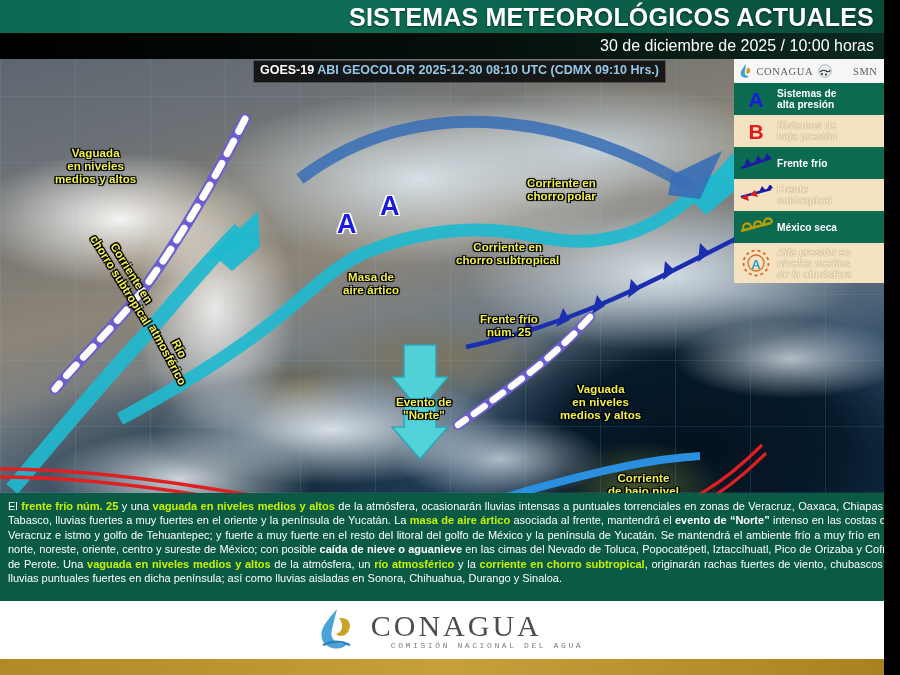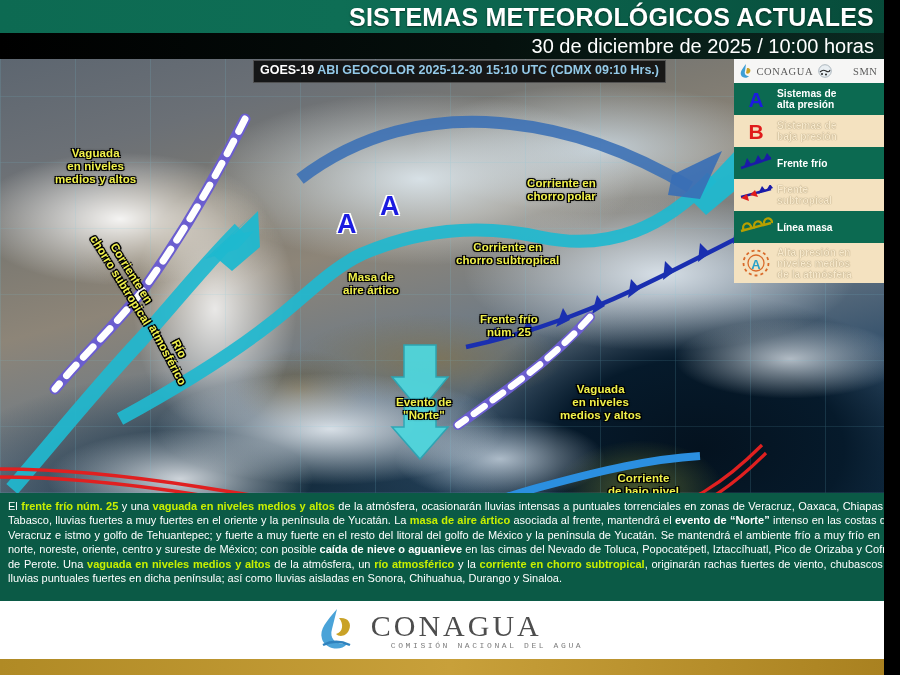--- a/index.html
+++ b/index.html
@@ -7,21 +7,21 @@
   #page{position:relative;width:884px;height:675px;background:#07211c;overflow:hidden;}
 
   
   .hdr-band{position:absolute;left:0;top:0;width:900px;height:33px;
     background:linear-gradient(90deg,#0d6a52 0%,#0e6e55 38%,#0a5c47 72%,#074a39 100%);}
   .hdr-title{position:absolute;right:10px;top:2px;font-size:25px;font-weight:bold;color:#ffffff;
     letter-spacing:.2px;line-height:30px;font-family:"Liberation Sans",sans-serif;
     text-shadow:0 1px 2px rgba(0,0,0,.55);}
   .hdr-band2{position:absolute;left:0;top:33px;width:900px;height:26px;
     background:linear-gradient(90deg,#000000 0%,#05100d 55%,#0a2b22 100%);}
-  .hdr-date{position:absolute;right:10px;top:35px;font-size:20px;color:#ffffff;line-height:22px;}
+  .hdr-date{position:absolute;right:10px;top:35px;font-size:16px;color:#ffffff;line-height:22px;}
 
   
   #map{position:absolute;left:0;top:59px;width:900px;height:434px;overflow:hidden;
        background:#2a3a46;}
   .sat{position:absolute;inset:0;}
 
   
   .l-ocean{position:absolute;inset:0;
     background:
       radial-gradient(ellipse 320px 200px at 700px 390px, #04121f 0%, #061a2b 45%, rgba(8,28,45,0) 78%),
@@ -178,21 +178,21 @@
       </g>
 
       <g>
         <path d="M 600,470 C 640,462 675,450 705,432 C 730,417 748,400 762,386" stroke="#e02020" stroke-width="3.2" fill="none"></path>
         <path d="M 604,478 C 644,470 679,458 709,440 C 734,425 752,408 766,394" stroke="#e02020" stroke-width="3.2" fill="none"></path>
       </g>
     </svg>
 
     <div class="goes-bar" style="left:253px;top:1px;">
       <span class="w">GOES-19</span>
-      <span class="c">ABI GEOCOLOR 2025-12-30 15:10 UTC (CDMX  09:10 Hrs.)</span>
+      <span class="c">ABI GEOCOLOR 2025-12-30 08:10 UTC (CDMX  09:10 Hrs.)</span>
     </div>
 
     <div id="ann-layer">
         <div class="mlabel" style="left: 55px; top: 88px; color: rgb(242, 242, 74);">Vaguada
 en niveles
 medios y altos</div>
         <div class="mlabel" style="left: 74px; top: 205px; color: rgb(242, 242, 74); transform: rotate(58deg);">Corriente en
 chorro subtropical</div>
         <div class="mlabel" style="left: 140px; top: 280px; color: rgb(242, 242, 74); transform: rotate(62deg);">Río
 atmosférico</div>
@@ -276,31 +276,31 @@
         </div>
         <div class="lg-row dark">
           <span class="ic">
             <svg width="34" height="20" viewBox="0 0 34 20">
               <path d="M2 14 L32 6" stroke="#b8a000" stroke-width="2.4" fill="none"></path>
               <path d="M5 13 a4 4 0 1 1 7 -2" stroke="#b8a000" stroke-width="2.2" fill="none"></path>
               <path d="M16 11 a4 4 0 1 1 7 -2" stroke="#b8a000" stroke-width="2.2" fill="none"></path>
               <path d="M26 8 a4 4 0 1 1 7 -2" stroke="#b8a000" stroke-width="2.2" fill="none"></path>
             </svg>
           </span>
-          <span class="tx" style="white-space: pre-line;">Línea masa</span>
+          <span class="tx" style="white-space: pre-line;">México seca</span>
         </div>
         <div class="lg-row light tall">
           <span class="ic">
             <svg width="34" height="30" viewBox="0 0 34 30">
               <circle cx="17" cy="15" r="12.5" fill="none" stroke="#d96a2a" stroke-width="1.8" stroke-dasharray="3 3"></circle>
               <circle cx="17" cy="15" r="8" fill="none" stroke="#d96a2a" stroke-width="1.3"></circle>
               <text x="17" y="21" text-anchor="middle" font-size="13" font-weight="bold" fill="#2aa0c8" font-family="Liberation Sans, sans-serif">A</text>
             </svg>
           </span>
-          <span class="tx" style="white-space: pre-line;">Alta presión en
+          <span class="tx" style="white-space: pre-line; font-style: italic;">Alta presión en
 niveles medios
 de la atmósfera</span>
         </div>
       </div>
   </div>
 
   <div id="para">
     <p id="para-text"><span>El </span><b class="g">frente frío núm. 25</b><span> y una </span><b class="g">vaguada en niveles medios y altos</b><span> de la atmósfera, ocasionarán lluvias intensas a puntuales torrenciales en zonas de Veracruz, Oaxaca, Chiapas y Tabasco, lluvias fuertes a muy fuertes en el oriente y la península de Yucatán. La </span><b class="g">masa de aire ártico</b><span> asociada al frente, mantendrá el </span><b class="w">evento de “Norte”</b><span> intenso en las costas de Veracruz e istmo y golfo de Tehuantepec; y fuerte a muy fuerte en el resto del litoral del golfo de México y la península de Yucatán. Se mantendrá el ambiente frío a muy frío en el norte, noreste, oriente, centro y sureste de México; con posible </span><b class="w">caída de nieve o aguanieve</b><span> en las cimas del Nevado de Toluca, Popocatépetl, Iztaccíhuatl, Pico de Orizaba y Cofre de Perote. Una </span><b class="g">vaguada en niveles medios y altos</b><span> de la atmósfera, un </span><b class="g">río atmosférico</b><span> y la </span><b class="g">corriente en chorro subtropical</b><span>, originarán rachas fuertes de viento, chubascos y lluvias puntuales fuertes en dicha península; así como lluvias aisladas en Sonora, Chihuahua, Durango y Sinaloa.</span></p>
   </div>
 

